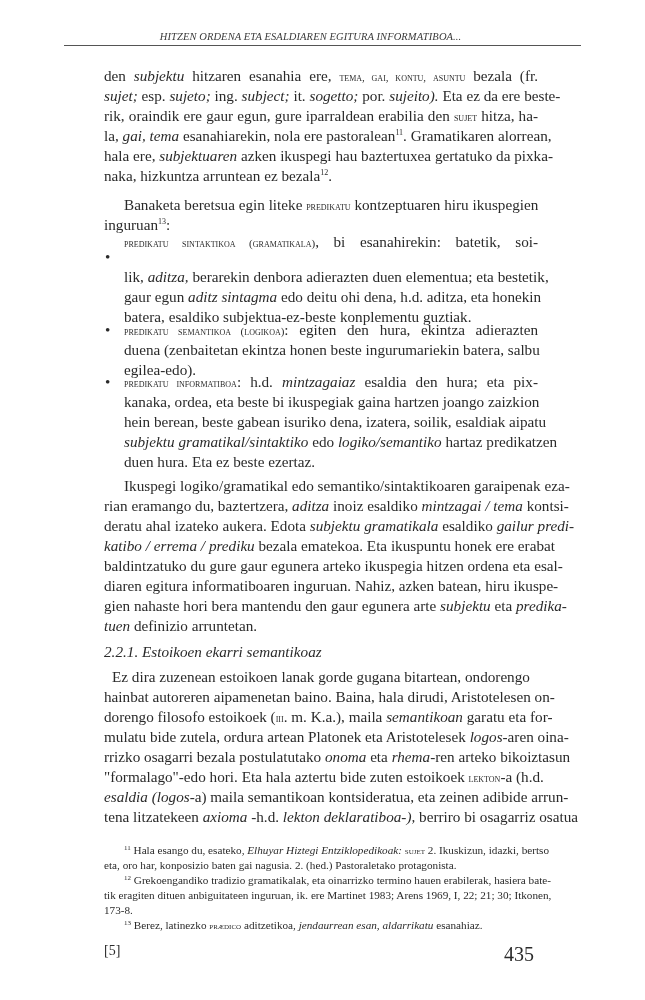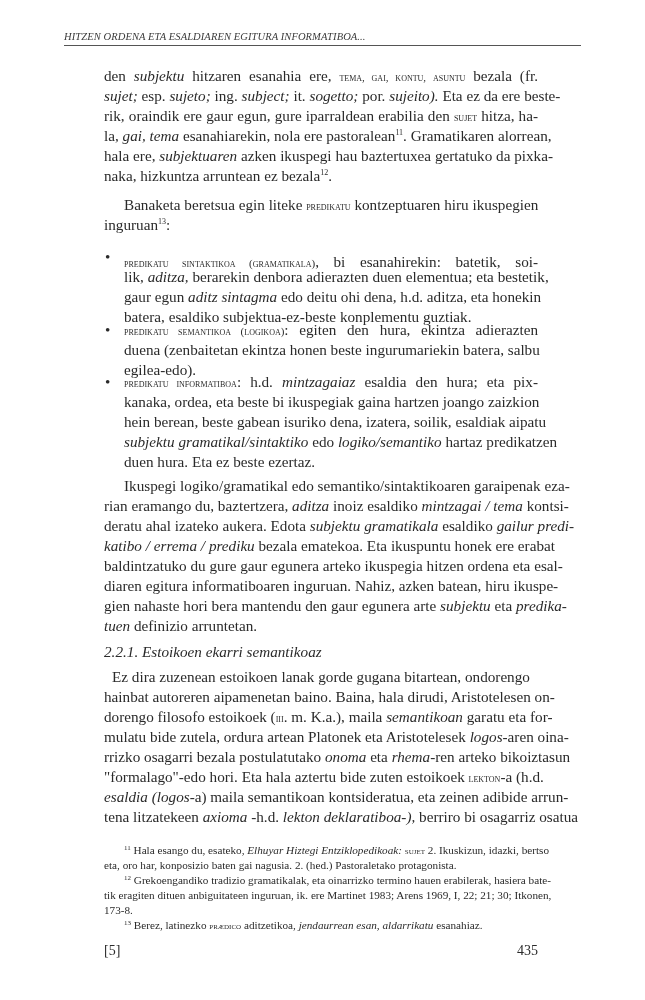--- a/index.html
+++ b/index.html
@@ -1,38 +1,38 @@
 <!DOCTYPE html>
 <html><head>
 <meta charset="utf-8">
 <style>
   html, body { margin: 0; padding: 0; background: #ffffff; }
   body { width: 645px; height: 1000px; position: relative; overflow: hidden;
          font-family: "Liberation Serif", "DejaVu Serif", serif; color: #2a2a2a; }
-  .running-head { position: absolute; left: 64px; top: 31px; width: 517px; text-align: left;
+  .running-head { position: absolute; left: 52px; top: 31px; width: 517px; text-align: center;
          font-style: italic; font-size: 10.5px; letter-spacing: 0.1px; color: #3a3a3a; }
   .head-rule { position: absolute; left: 64px; top: 45px; width: 517px; height: 1px; background: #555; }
   .body { position: absolute; left: 104px; top: 0; width: 434px; font-size: 15.2px; }
   .line { position: absolute; left: 0; width: 434px; height: 20px; line-height: 20px;
           white-space: nowrap; text-align: justify; text-align-last: justify; }
   .line.last { text-align-last: left; }
   .blt { left: 20px; width: 414px; }
   .bullet-dot { position: absolute; left: 1px; width: 10px; height: 20px; line-height: 20px; }
   .sc { font-variant: small-caps; font-size: 11px; }
   i { font-style: italic; }
   sup { font-size: 8px; vertical-align: 6px; line-height: 0; }
   .heading { font-style: italic; }
   .fn { position: absolute; left: 104px; width: 434px; font-size: 11.2px; }
   .fnl { position: absolute; left: 0; width: 434px; height: 14px; line-height: 14px;
          white-space: nowrap; text-align: justify; text-align-last: justify; }
   .fnl.last { text-align-last: left; }
   .fn sup { font-size: 7px; vertical-align: 4px; }
   .fn .sc { font-size: 10.6px; }
   .folio-left { position: absolute; left: 104px; top: 943px; font-size: 14px; }
-  .folio-right { position: absolute; left: 500px; width: 38px; text-align: right; top: 943px; font-size: 14px; }
+  .folio-right { position: absolute; left: 500px; width: 38px; text-align: center; top: 943px; font-size: 20px; }
 </style>
 </head>
 <body>
 
 <div class="running-head">HITZEN ORDENA ETA ESALDIAREN EGITURA INFORMATIBOA...</div>
 <div class="head-rule"></div>
 
 <div class="body">
 
   <div class="line" style="top:66px"><span>den </span><i>subjektu</i><span> hitzaren esanahia ere, </span><span class="sc">tema, gai, kontu, asuntu</span><span> bezala (fr.</span></div>
@@ -40,21 +40,21 @@
   <div class="line" style="top:106px"><span>rik, oraindik ere gaur egun, gure iparraldean erabilia den </span><span class="sc">sujet</span><span> hitza, ha-</span></div>
   <div class="line" style="top:126px"><span>la, </span><i>gai, tema</i><span> esanahiarekin, nola ere pastoralean</span><sup>11</sup><span>. Gramatikaren alorrean,</span></div>
   <div class="line" style="top:146px"><span>hala ere, </span><i>subjektuaren</i><span> azken ikuspegi hau baztertuxea gertatuko da pixka-</span></div>
   <div class="line last" style="top:166px"><span>naka, hizkuntza arruntean ez bezala</span><sup>12</sup><span>.</span></div>
 
   <div class="line" style="top:195px; left:20px; width:414px"><span>Banaketa beretsua egin liteke </span><span class="sc">predikatu</span><span> kontzeptuaren hiru ikuspegien</span></div>
   <div class="line last" style="top:215px"><span>inguruan</span><sup>13</sup><span>:</span></div>
 
   <div>
     <span class="bullet-dot" style="top:247px; left:1px">•</span>
-    <div class="line blt" style="top:252px"><span class="sc">predikatu sintaktikoa (gramatikala)</span><span>, bi esanahirekin: batetik, soi-</span></div>
+    <div class="line blt" style="top:232px"><span class="sc">predikatu sintaktikoa (gramatikala)</span><span>, bi esanahirekin: batetik, soi-</span></div>
     <div class="line blt" style="top:267px"><span>lik, </span><i>aditza,</i><span> berarekin denbora adierazten duen elementua; eta bestetik,</span></div>
     <div class="line blt" style="top:287px"><span>gaur egun </span><i>aditz sintagma</i><span> edo deitu ohi dena, h.d. aditza, eta honekin</span></div>
     <div class="line blt last" style="top:307px"><span>batera, esaldiko subjektua-ez-beste konplementu guztiak.</span></div>
   </div>
 
   <div>
     <span class="bullet-dot" style="top:372px">•</span>
     <div class="line blt" style="top:372px"><span class="sc">predikatu informatiboa</span><span>: h.d. </span><i>mintzagaiaz</i><span> esaldia den hura; eta pix-</span></div>
     <div class="line blt" style="top:392px"><span>kanaka, ordea, eta beste bi ikuspegiak gaina hartzen joango zaizkion</span></div>
     <div class="line blt" style="top:412px"><span>hein berean, beste gabean isuriko dena, izatera, soilik, esaldiak aipatu</span></div>

